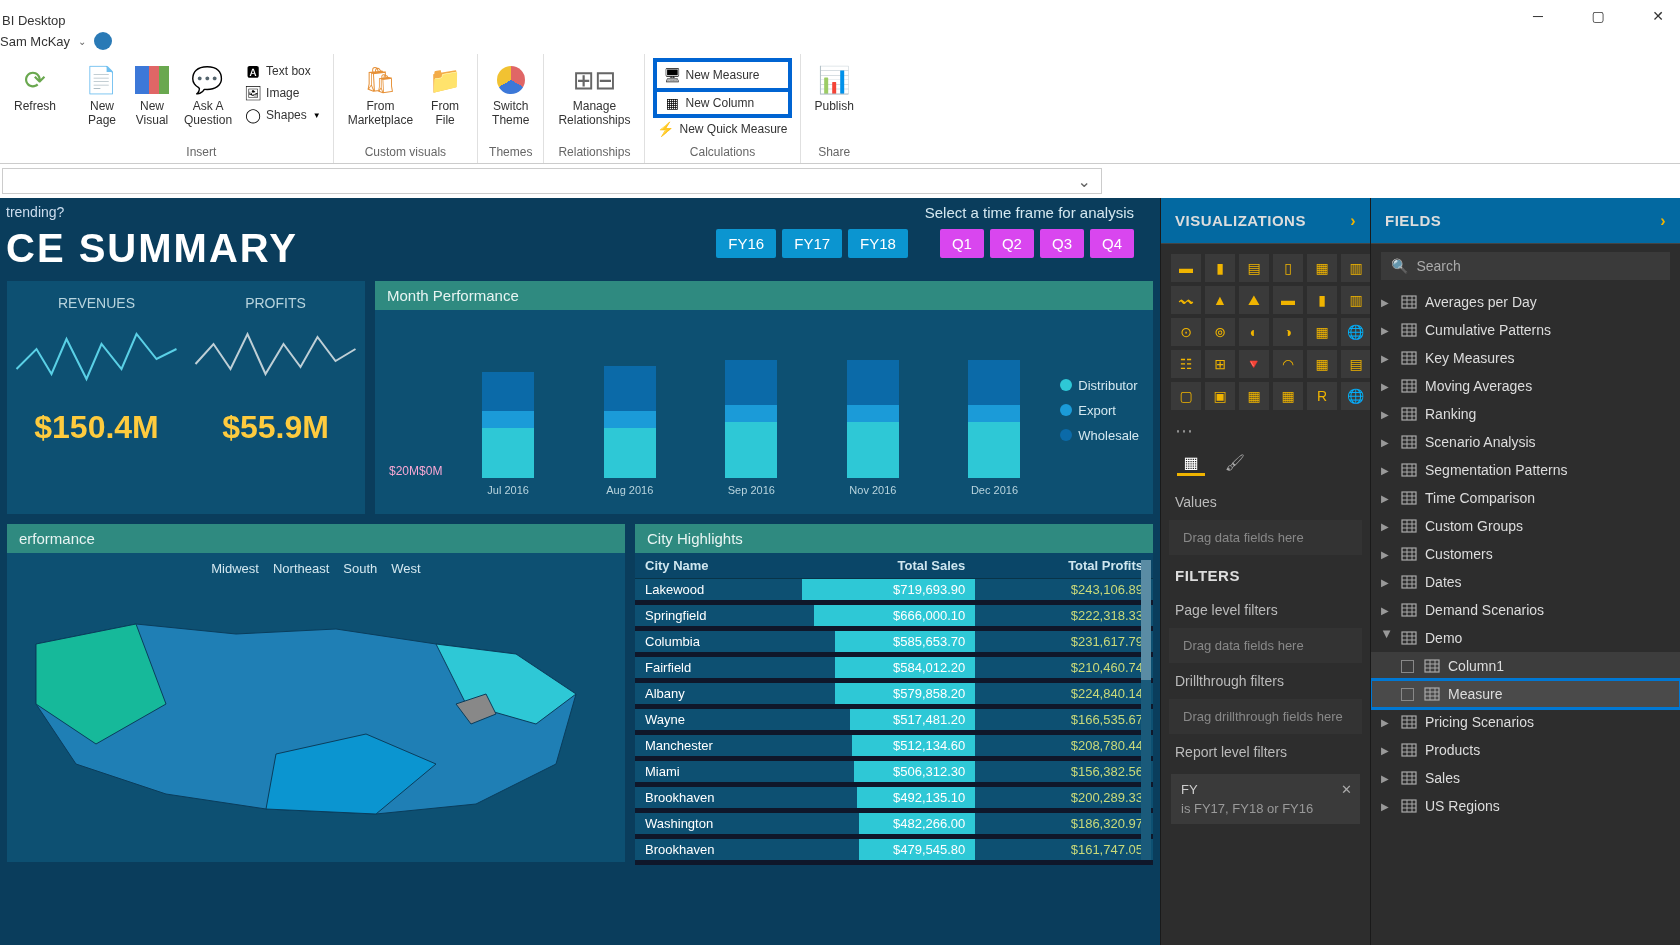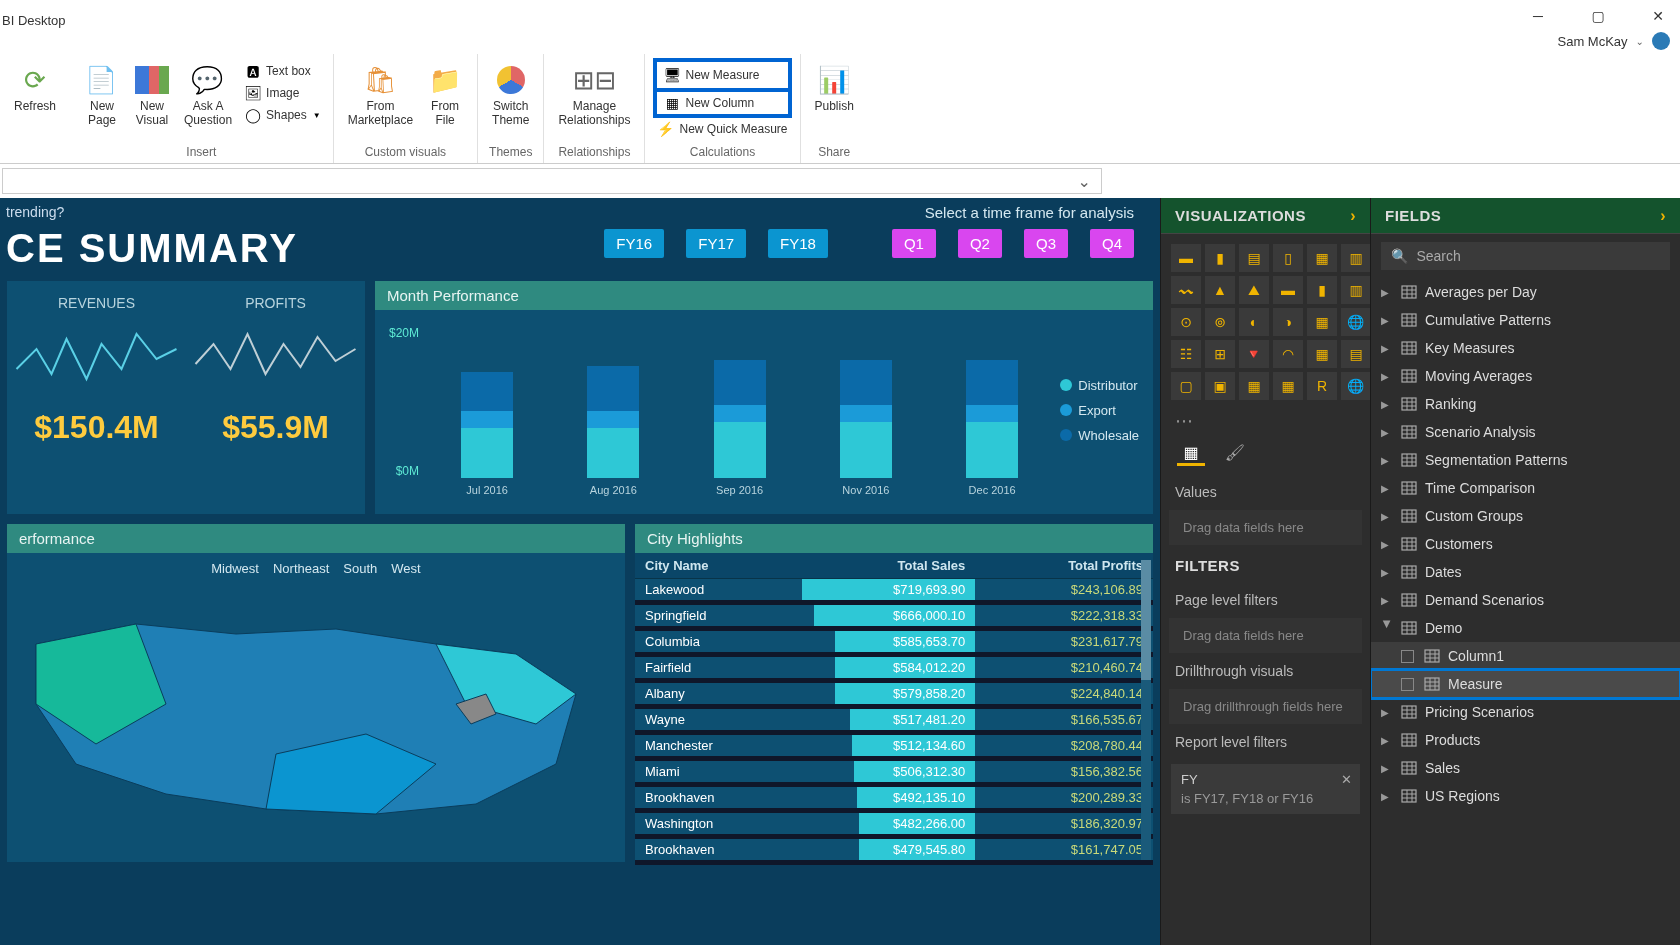--- a/index.html
+++ b/index.html
@@ -3,21 +3,21 @@
 <meta charset="utf-8">
 <style>
 *{margin:0;padding:0;box-sizing:border-box;font-family:"Segoe UI",Arial,sans-serif}
 body{width:1680px;height:945px;background:#fff;overflow:hidden;position:relative}
 
 
 .titlebar{height:28px;display:flex;justify-content:space-between;align-items:flex-end;padding:0 2px;font-size:13px;color:#333}
 .titlebar .right{display:flex;gap:20px;align-items:center}
 .winbtn{width:40px;height:24px;display:flex;align-items:center;justify-content:center;font-size:14px;color:#333}
 
-.userbar{height:26px;display:flex;justify-content:flex-end;align-items:center;padding-right:10px;gap:8px;font-size:13px;color:#333}
+.userbar{height:26px;display:flex;justify-content:flex-start;align-items:center;padding-right:10px;gap:8px;font-size:13px;color:#333}
 .userbar .chev{font-size:10px;color:#666}
 .userbar .avatar{width:18px;height:18px;border-radius:50%;background:#2a7ab6}
 
 
 .ribbon{height:110px;border-bottom:1px solid #ccc;display:flex}
 .ribbon-group{display:flex;flex-direction:column;align-items:center;padding:4px 8px 2px;border-right:1px solid #e0e0e0}
 .ribbon-row{display:flex;align-items:flex-start;gap:2px;flex:1}
 .ribbon-label{font-size:12px;color:#666;padding:2px 0}
 .rbtn{display:flex;flex-direction:column;align-items:center;justify-content:flex-start;padding:4px 6px;min-width:48px;cursor:pointer}
 .rbtn .ricon{width:36px;height:36px;display:flex;align-items:center;justify-content:center;font-size:26px}
@@ -45,36 +45,36 @@
 .main{display:flex;height:calc(945px - 28px - 26px - 110px);position:relative}
 .canvas{flex:1;background:#0a3d5c;position:relative;overflow:hidden;padding:6px}
 .panels{display:flex}
 
 
 .report-top{display:flex;gap:8px;height:70px}
 .question{color:#cde;font-size:14px;flex:1}
 .title-big{color:#fff;font-size:40px;font-weight:800;letter-spacing:2px;margin-top:6px}
 .timeframe{display:flex;flex-direction:column;align-items:flex-end;gap:8px;padding-right:20px}
 .tflabel{color:#d4e8f0;font-size:15px}
-.tfrow{display:flex;gap:22px}
+.tfrow{display:flex;gap:6px}
 .tfbtn{padding:6px 12px;font-size:15px;color:#fff;background:#0d5a85;border-radius:2px}
 .tfbtn.sel{background:#0b95d0}
 .tfbtn.q{background:#d946ef}
 
 .cards-row{display:flex;gap:8px;margin-top:6px;height:235px}
 .card{background:#0d5072;border:1px solid #0a3d5c;position:relative;color:#fff}
 .card-title{background:#2f8a80;padding:6px 12px;font-size:15px;color:#e8f4f2}
 .kpi-card{width:360px;display:flex}
 .kpi{flex:1;padding:14px 8px;display:flex;flex-direction:column;align-items:center}
 .kpi-lbl{color:#b8d4de;font-size:14px;margin-bottom:8px}
 .spark{height:80px;width:100%}
 .kpi-val{font-size:32px;font-weight:700;color:#fecb3e;margin-top:10px}
 .perf-card{flex:1}
 .chart-body{padding:10px 14px;display:flex;gap:10px;height:200px}
-.yaxis{display:flex;flex-direction:column;justify-content:space-between;align-items:flex-end;padding:6px 0 22px;font-size:12px;color:#5eead4}
+.yaxis{display:flex;justify-content:space-between;align-items:flex-end;padding:6px 0 22px;font-size:12px;color:#f9a8d4}
 .bars{flex:1;display:flex;align-items:flex-end;gap:10px;padding-bottom:4px}
 .barcol{flex:1;display:flex;flex-direction:column;align-items:center;gap:6px}
 .barstack{width:52px;height:140px;display:flex;flex-direction:column-reverse}
 .seg1{background:#2ec8d6}
 .seg2{background:#1b9bd8}
 .seg3{background:#0b6aa8}
 .barlbl{font-size:11px;color:#b8d4de}
 .legend{display:flex;flex-direction:column;gap:10px;justify-content:center;font-size:13px;color:#d4e8f0}
 .legend span{display:flex;align-items:center;gap:6px}
 .ldot{width:12px;height:12px;border-radius:50%}
@@ -88,21 +88,21 @@
 .tbl th{background:#0a4668;color:#cfe6ef;text-align:left;padding:5px 10px;font-weight:600;border-bottom:1px solid #083449}
 .tbl td{padding:3px 10px;color:#fff;border-bottom:5px solid #0f172a}
 .tbl td.sales{text-align:right}
 .tbl td.sales.hi{background:linear-gradient(to left,#2ec8d6 var(--w),transparent var(--w))}
 .tbl td.prof{text-align:right;color:#c9d97a}
 .scroll{position:absolute;right:2px;top:36px;bottom:2px;width:10px;background:#1a5a7a}
 .thumb{background:#5a8ca4;width:100%;height:40%}
 
 
 .vispanel{width:210px;background:#2d2d2d;color:#ddd;display:flex;flex-direction:column;border-left:1px solid #1a1a1a}
-.panel-hdr{height:36px;display:flex;align-items:center;justify-content:space-between;padding:0 14px;font-size:15px;font-weight:600;letter-spacing:.5px;background:#14532d;border-bottom:1px solid #444}
+.panel-hdr{height:46px;display:flex;align-items:center;justify-content:space-between;padding:0 14px;font-size:15px;font-weight:600;letter-spacing:.5px;background:#0369a1;border-bottom:1px solid #444}
 .panel-hdr .arrow{font-size:16px;color:#f0b400}
 .visgrid{display:grid;grid-template-columns:repeat(6,30px);gap:4px;padding:10px}
 .vicon{width:30px;height:28px;background:#3a3a3a;display:flex;align-items:center;justify-content:center;font-size:14px;color:#f0b400}
 .vdots{padding:0 14px;color:#999;font-size:18px}
 .vtabs{display:flex;gap:16px;padding:10px 16px}
 .vtab{width:28px;height:24px;border-bottom:3px solid transparent;display:flex;align-items:center;justify-content:center;color:#aaa}
 .vtab.act{border-bottom-color:#f0b400;color:#fff}
 .vsection{padding:8px 14px;font-size:14px;color:#bbb}
 .dropzone{padding:10px 14px;font-size:13px;color:#888;background:#333;margin:2px 8px}
 .filter-hdr{padding:10px 14px;font-size:15px;font-weight:700;letter-spacing:.5px}
@@ -509,21 +509,21 @@
       <div class="vdots">⋯</div>
       <div class="vtabs">
         <span class="vtab act">▦</span>
         <span class="vtab">🖌</span>
       </div>
       <div class="vsection">Values</div>
       <div class="dropzone">Drag data fields here</div>
       <div class="filter-hdr">FILTERS</div>
       <div class="vsection">Page level filters</div>
       <div class="dropzone">Drag data fields here</div>
-      <div class="vsection">Drillthrough visuals</div>
+      <div class="vsection">Drillthrough filters</div>
       <div class="dropzone">Drag drillthrough fields here</div>
       <div class="vsection">Report level filters</div>
       <div class="filter-chip">
         <span>FY</span>
         <span class="x">✕</span>
         <span style="color:#999">is FY17, FY18 or FY16</span>
       </div>
     </div>
 
     <div class="fieldspanel">

